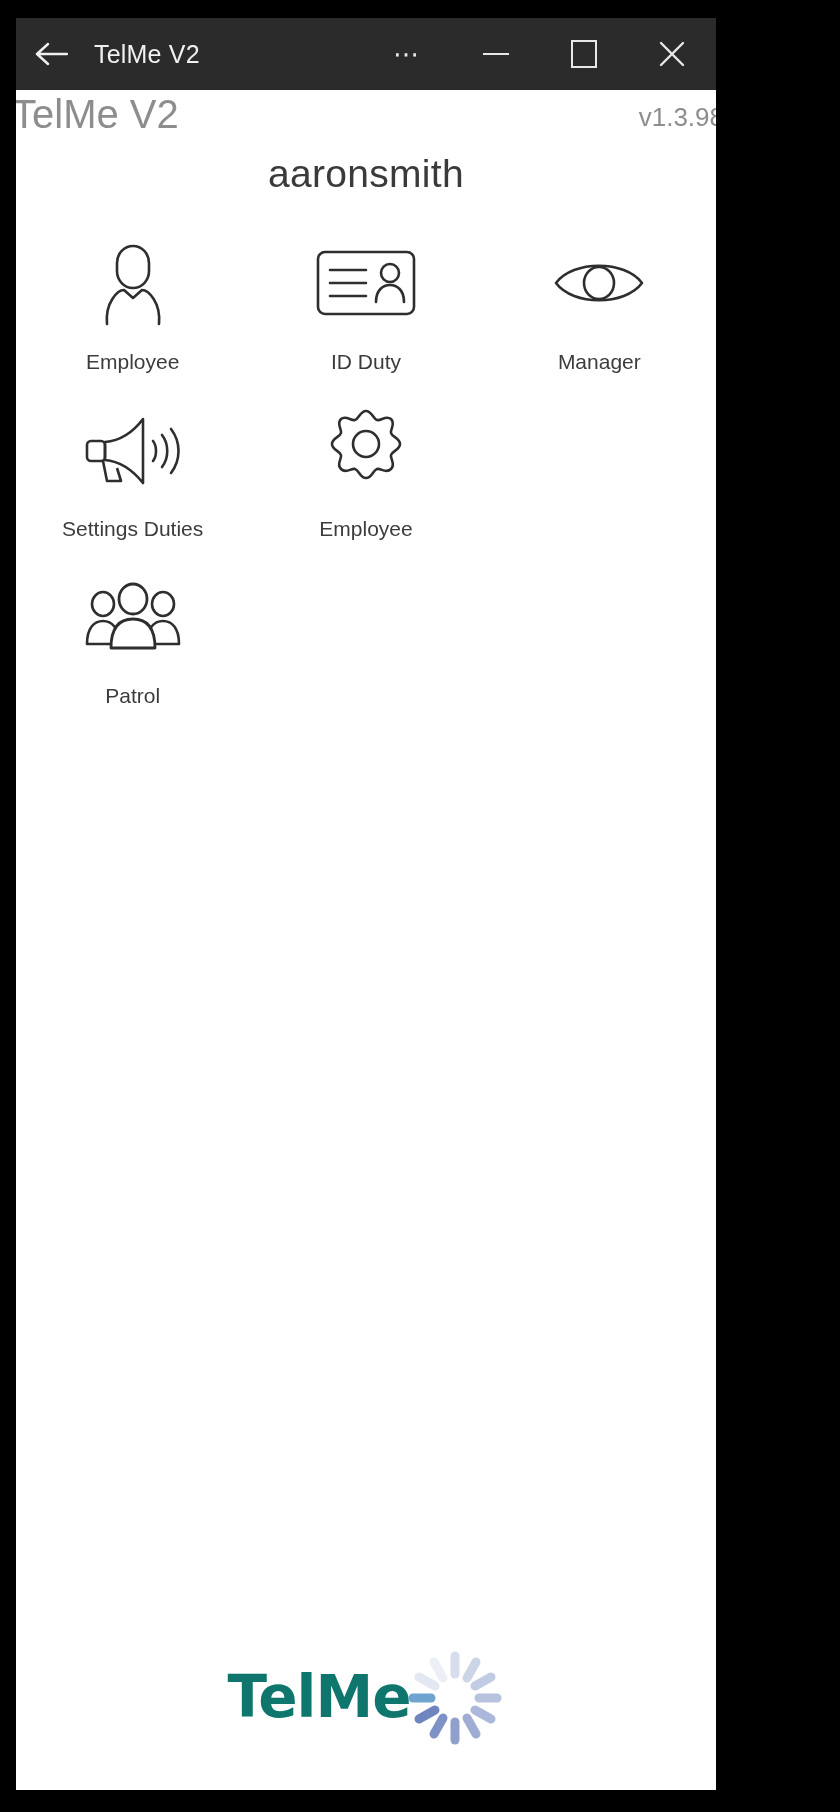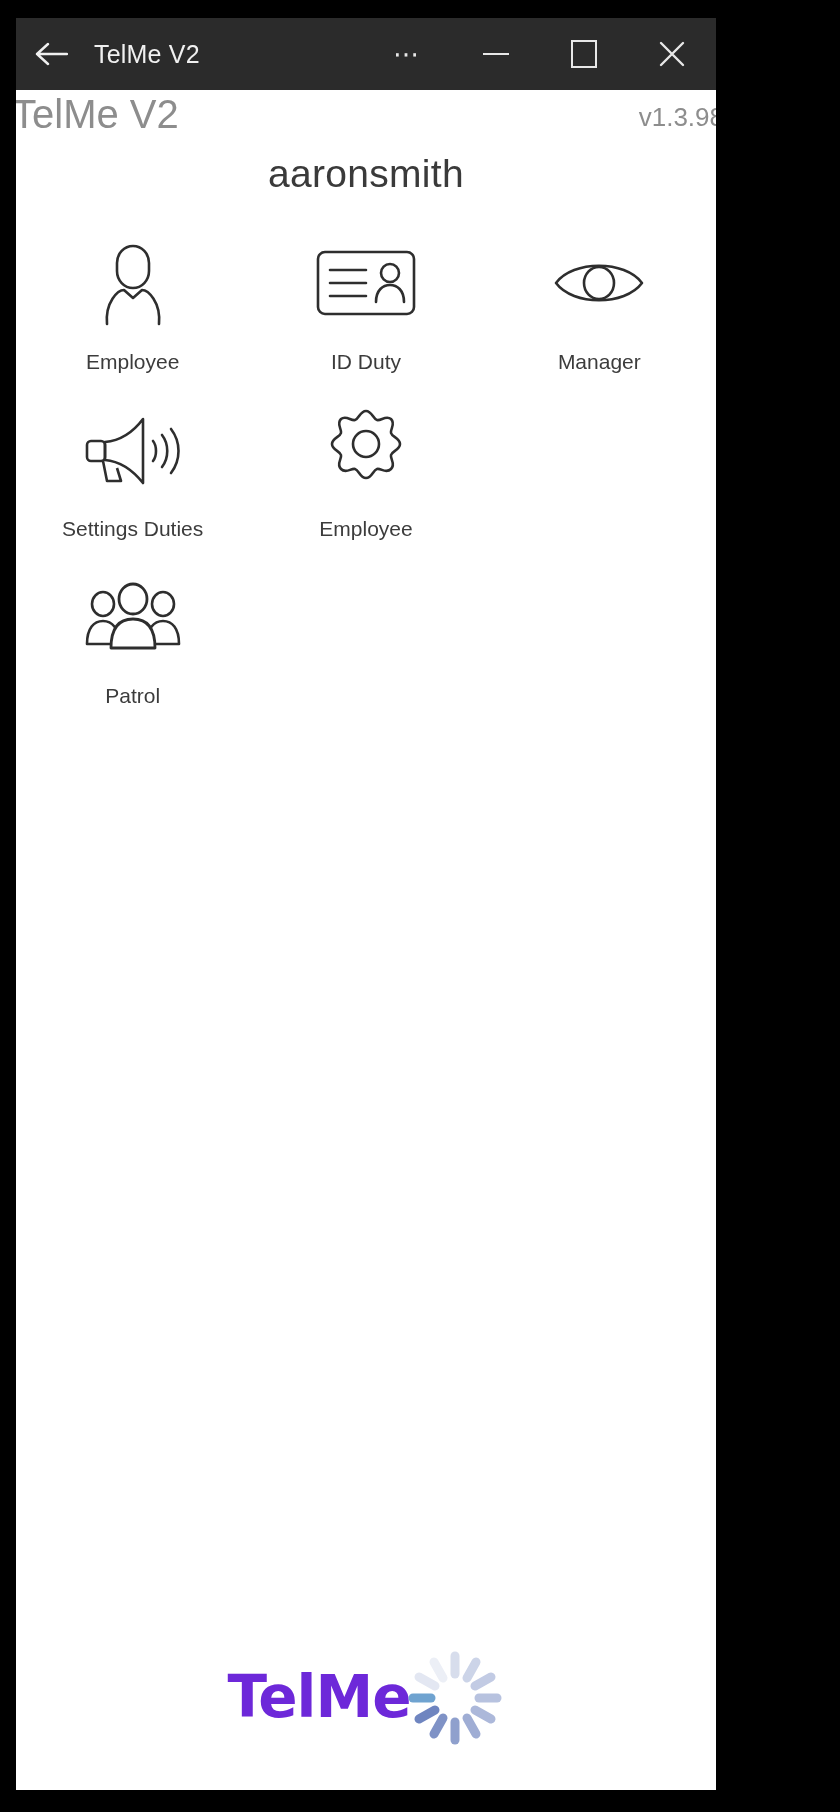--- a/index.html
+++ b/index.html
@@ -154,21 +154,21 @@
     justify-content: center;
   }
   .logo-wrap {
     position: relative;
     display: flex;
     align-items: center;
   }
   .logo-text {
     font-size: 58px;
     font-weight: bold;
-    color: #6d28d9;
+    color: #0f766e;
     letter-spacing: -1px;
     font-family: "DejaVu Sans", sans-serif;
   }
   .logo-burst {
     margin-left: -6px;
     margin-top: 2px;
   }
 </style>
 </head>
 <body>

